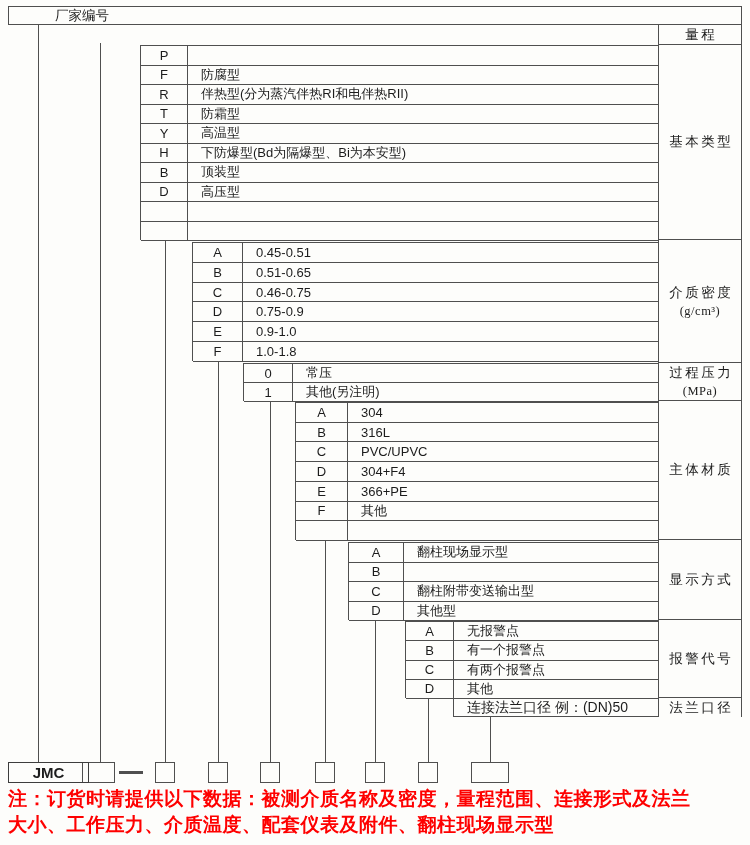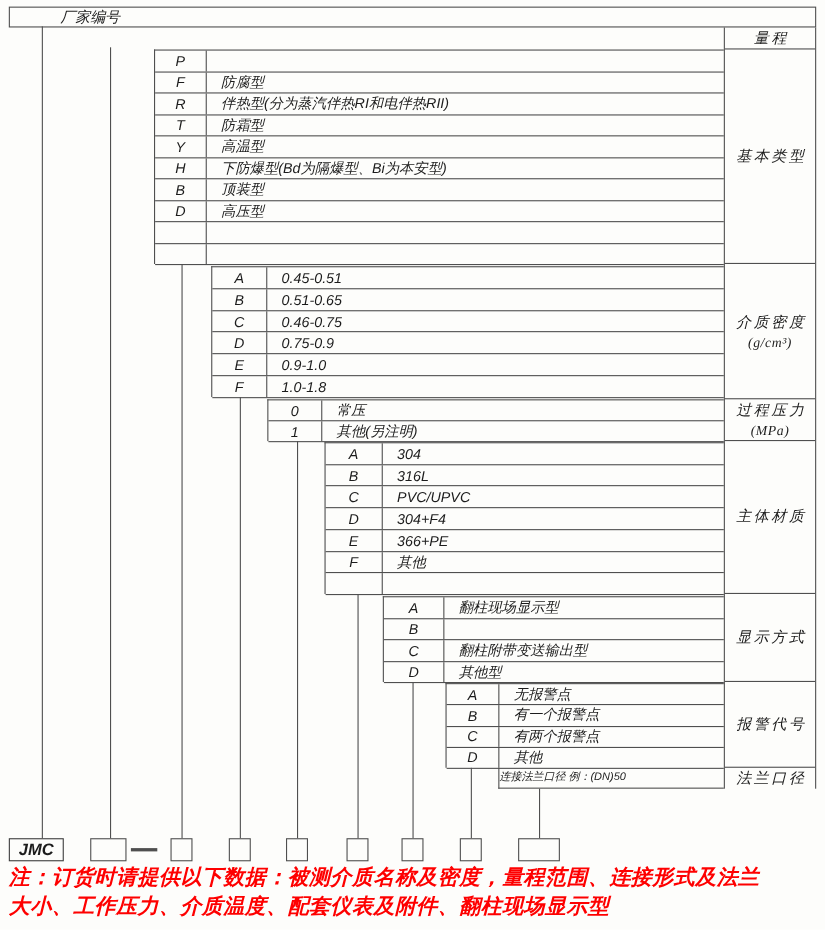--- a/index.html
+++ b/index.html
@@ -1,50 +1,50 @@
 <!DOCTYPE html>
 <html><head>
 <meta charset="utf-8">
 <style>
   html,body{margin:0;padding:0;}
   body{font-family:"Liberation Sans","DejaVu Sans",sans-serif;background:#ffffff;}
   .stage{position:relative;width:750px;height:845px;background:var(--bg,#fdfdfb);overflow:hidden;
-         color:var(--txt,#1c1c1c);font-style:italic;}
+         color:var(--txt,#1c1c1c);}
   .abs{position:absolute;box-sizing:border-box;}
 
   
   .mfr-box{left:8px;top:6px;width:734px;height:19px;border:1px solid var(--line);
            font-size:13.5px;line-height:17px;padding-left:46px;}
   .range-row{left:68px;top:25px;width:674px;height:19px;border-left:1px solid var(--line);
              border-bottom:1px solid var(--line);font-size:13.5px;line-height:18px;padding-left:13px;}
 
   
   .block{border-top:1px solid var(--line);border-left:1px solid var(--line);}
   .trow{display:flex;box-sizing:border-box;border-bottom:1px solid var(--line);font-size:13px;}
   .code{display:flex;align-items:center;justify-content:center;border-right:1px solid var(--line);
         box-sizing:border-box;flex:0 0 auto;}
   .desc{display:flex;align-items:center;padding-left:13px;box-sizing:border-box;flex:1 1 auto;}
 
   
   .flange-row{left:453px;top:698px;width:205px;height:19px;border-left:1px solid var(--line);
-              border-bottom:1px solid var(--line);font-size:10px;line-height:18px;}
+              border-bottom:1px solid var(--line);font-size:14px;line-height:18px;padding-left:13px;}
 
   
   .label-col{left:658px;top:25px;width:84px;height:692px;border-left:1px solid var(--line);
              border-right:1px solid var(--line);display:flex;flex-direction:column;}
   .label-cell{display:flex;flex-direction:column;align-items:center;justify-content:center;
               border-bottom:1px solid var(--line);box-sizing:border-box;
               font-family:"Liberation Serif","DejaVu Serif",serif;font-size:13.5px;
               letter-spacing:2.5px;text-indent:2.5px;}
   .label-cell .unit{letter-spacing:0.5px;text-indent:0;font-size:12.5px;margin-top:2px;}
 
   
   .vline{width:1px;background:var(--line);}
   .code-box{border:1px solid var(--line);background:transparent;}
-  .jmc-box{left:8px;top:762px;width:50px;height:21px;border:1.5px solid var(--boxline);
+  .jmc-box{left:8px;top:762px;width:81px;height:21px;border:1.5px solid var(--boxline);
            display:flex;align-items:center;justify-content:center;font-weight:bold;font-size:15px;}
   .dash{left:119px;top:771px;width:24px;height:2.5px;background:var(--line);}
 
   
   .note{left:8px;top:786px;width:740px;color:var(--red);font-weight:bold;font-size:19px;
         line-height:25.5px;letter-spacing:0.5px;}
 </style>
 </head>
 <body>
 

